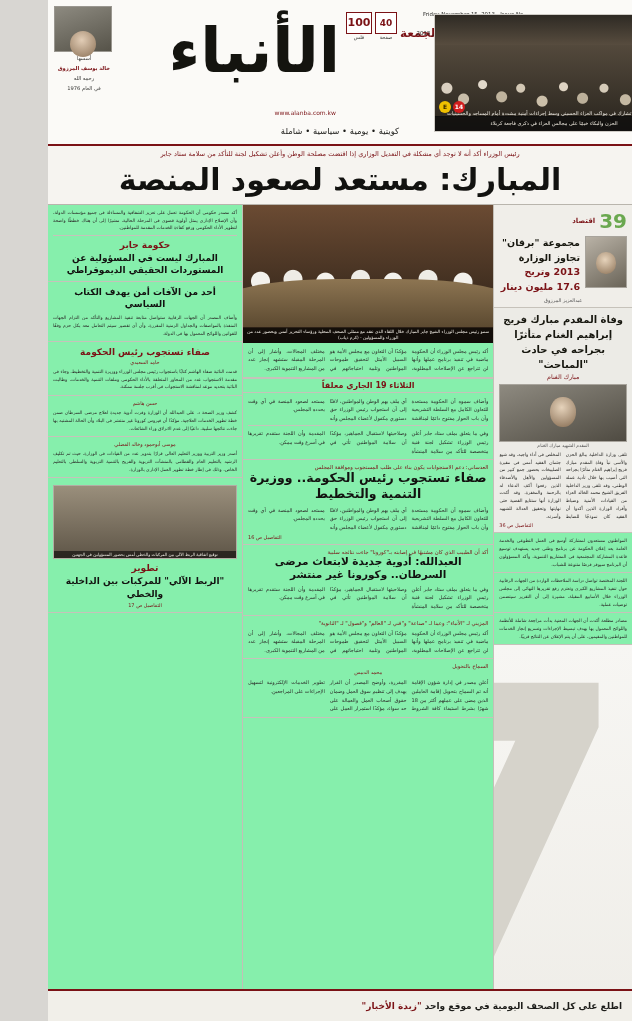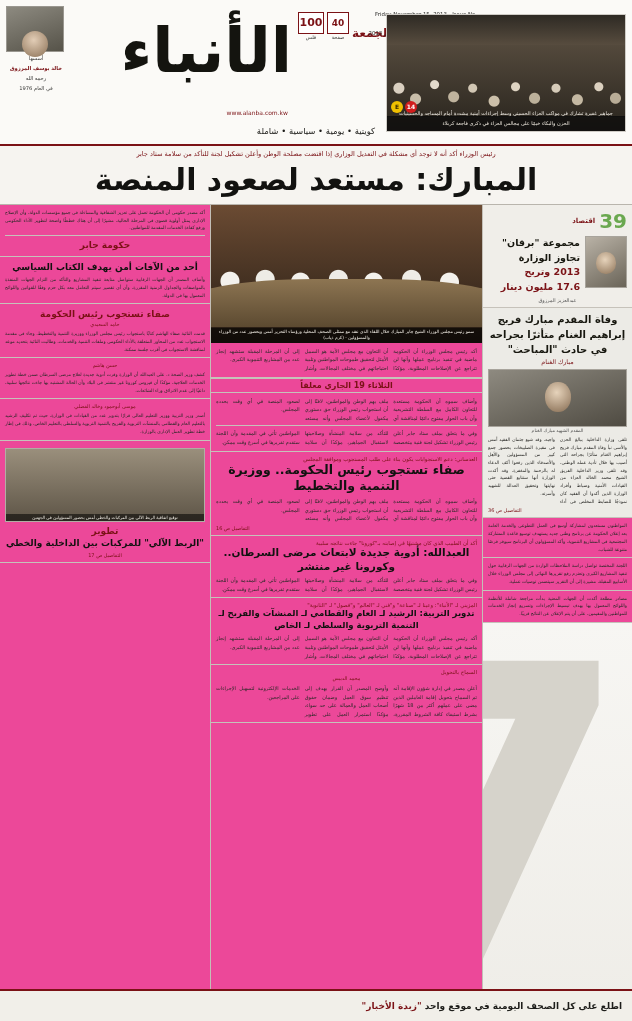--- a/index.html
+++ b/index.html
@@ -3,22 +3,22 @@
 <meta charset="utf-8">
 <style>
   * { box-sizing: border-box; margin: 0; padding: 0; }
   html, body {
     width: 632px; height: 1021px;
     background: #d8d6d2;
     font-family: "DejaVu Sans", "Liberation Sans", sans-serif;
   }
   .page {
     position: relative;
-    width: 632px; height: 1021px;
-    background: #ec4899;
+    width: 584px; height: 1021px;
+    background: #86efac;
     overflow: hidden;
   }
 
   
   .masthead {
     position: relative;
     height: 146px;
     background: #fbfaf7;
     border-bottom: 2px solid #7b1216;
   }
@@ -440,37 +440,37 @@
       </div>
 
       <div class="blk">
         <div class="hl-kicker">أكد أن الطبيب الذي كان مشتبهًا في إصابته بـ"كورونا" جاءت نتائجه سلبية</div>
         <div class="hl-2">العبدالله: أدوية جديدة لابتعاث مرضى السرطان.. وكورونا غير منتشر</div>
         <div class="txt-col s5 three-col" style="margin-top:3px">وفي ما يتعلق بملف ستاد جابر أعلن رئيس الوزراء تشكيل لجنة فنية متخصصة للتأكد من سلامة المنشأة وصلاحيتها لاستقبال الجماهير، مؤكدًا أن سلامة المواطنين تأتي في المقدمة وأن اللجنة ستقدم تقريرها في أسرع وقت ممكن.</div>
       </div>
 
       <div class="blk">
         <div class="hl-kicker">المزيني لـ "الأنباء": وعينا لـ "صناعة" و"فني لـ "العالم" و"فصول" لـ "الثانوية"</div>
-        <div class="hl-3">تدوير التربية: الرشيد لـ العام والقطامي لـ المنشآت والفريح لـ التنمية التربوية والسلطي لـ الخاص</div>
         <div class="txt-col s5 three-col" style="margin-top:3px">أكد رئيس مجلس الوزراء أن الحكومة ماضية في تنفيذ برنامج عملها وأنها لن تتراجع عن الإصلاحات المطلوبة، مؤكدًا أن التعاون مع مجلس الأمة هو السبيل الأمثل لتحقيق طموحات المواطنين وتلبية احتياجاتهم في مختلف المجالات، وأشار إلى أن المرحلة المقبلة ستشهد إنجاز عدد من المشاريع التنموية الكبرى.</div>
       </div>
 
       <div class="blk">
         <div class="hl-kicker">السماح بالتحويل</div>
         <div class="byline">محمد الدبيس</div>
         <div class="txt-col s5 three-col" style="margin-top:3px">أعلن مصدر في إدارة شؤون الإقامة أنه تم السماح بتحويل إقامة العاملين الذين مضى على عملهم أكثر من 18 شهرًا بشرط استيفاء كافة الشروط المقررة، وأوضح المصدر أن القرار يهدف إلى تنظيم سوق العمل وضمان حقوق أصحاب العمل والعمالة على حد سواء، مؤكدًا استمرار العمل على تطوير الخدمات الإلكترونية لتسهيل الإجراءات على المراجعين.</div>
       </div>
     </div>
 
     <div class="col-left">
 
       <div class="blk">
         <div class="txt-col">أكد مصدر حكومي أن الحكومة تعمل على تعزيز الشفافية والمساءلة في جميع مؤسسات الدولة، وأن الإصلاح الإداري يمثل أولوية قصوى في المرحلة الحالية، مشيرًا إلى أن هناك خططًا واضحة لتطوير الأداء الحكومي ورفع كفاءة الخدمات المقدمة للمواطنين.</div>
         <div class="rule"></div>
         <div class="sidehead">حكومة جابر</div>
+        <div class="sidehead k">المبارك ليست في المسؤولية عن المستوردات الحقيقي الديموقراطي</div>
       </div>
 
       <div class="blk">
         <div class="sidehead k">أحد من الآفات أمن يهدف الكتاب السياسي</div>
         <div class="txt-col" style="margin-top:3px">وأضاف المصدر أن الجهات الرقابية ستواصل متابعة تنفيذ المشاريع والتأكد من التزام الجهات المنفذة بالمواصفات والجداول الزمنية المقررة، وأن أي تقصير سيتم التعامل معه بكل حزم وفقًا للقوانين واللوائح المعمول بها في الدولة.</div>
       </div>
 
       <div class="blk">
         <div class="sidehead">صفاء تستجوب رئيس الحكومة</div>
         <div class="byline">حامد السعيدي</div>

